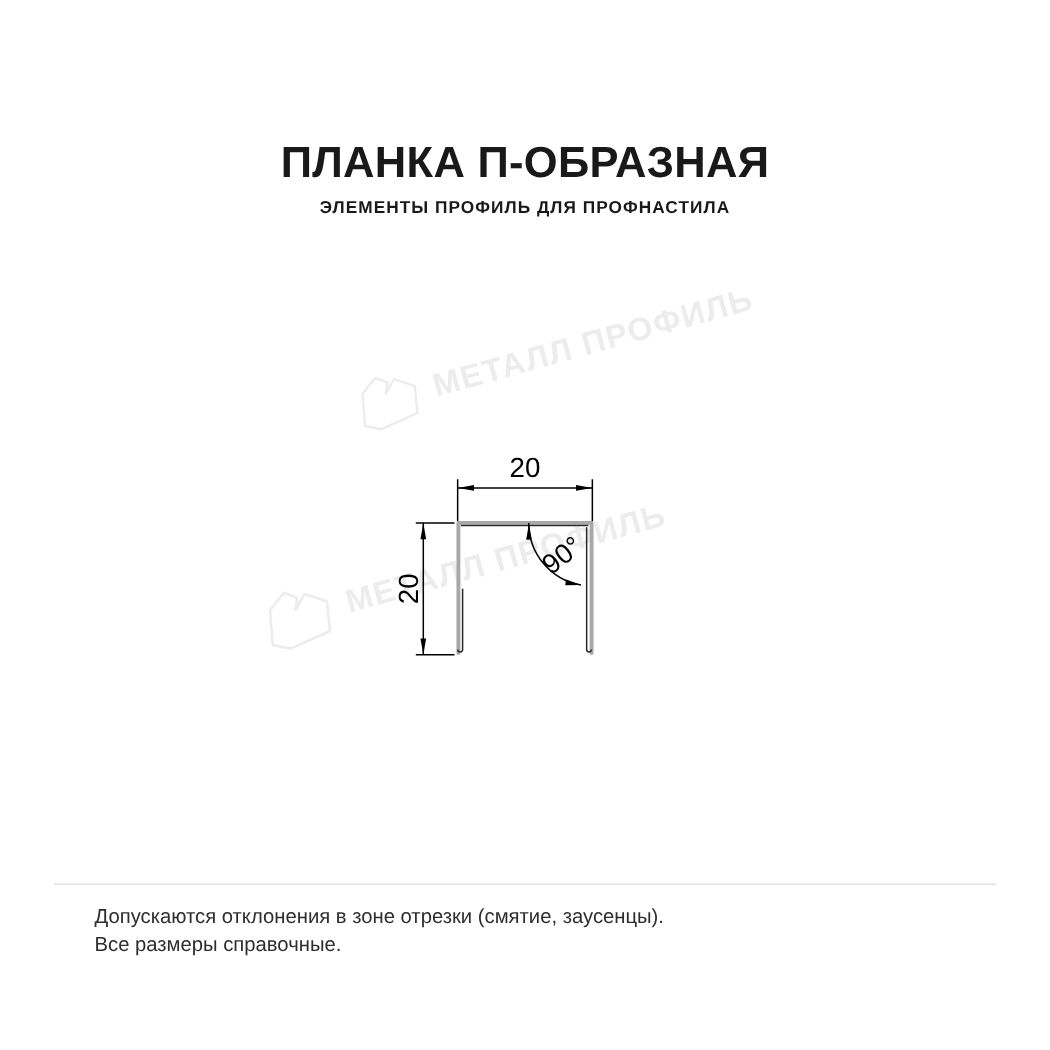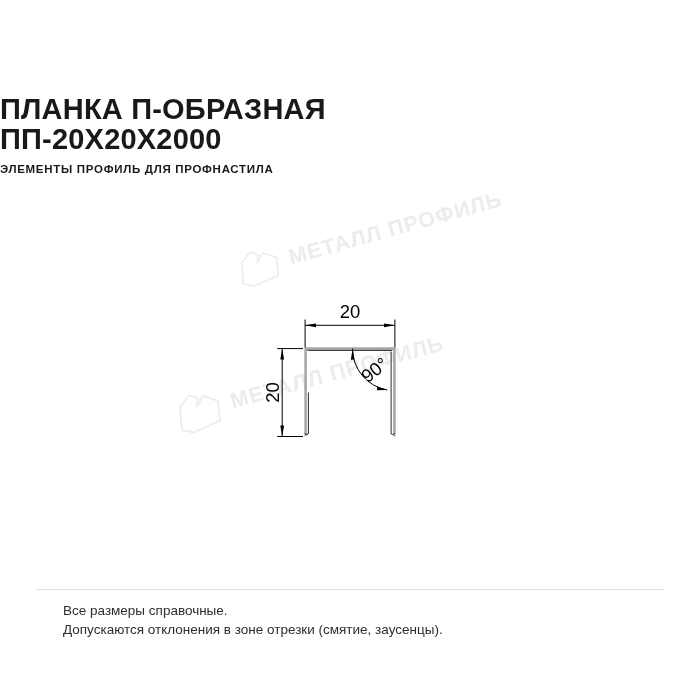--- a/index.html
+++ b/index.html
@@ -6,21 +6,21 @@
   .page{
     position:relative;
     width:700px;height:700px;
     background:#ffffff;
     overflow:hidden;
     font-family:"Liberation Sans", sans-serif;
   }
   
   .header{
     position:absolute;left:0;top:94px;width:700px;
-    text-align:left;color:#191919;
+    text-align:center;color:#191919;
   }
   .title-line{
     font-size:29px;font-weight:bold;line-height:30px;
     letter-spacing:0.2px;
   }
   .subtitle{
     margin-top:9px;font-size:11.5px;font-weight:bold;
     letter-spacing:0.7px;color:#191919;
   }
   
@@ -51,21 +51,20 @@
     font-size:13.5px;line-height:19px;color:#2e2e2e;
   }
 </style>
 </head>
 <body>
 
 <div class="page">
 
   <div class="header">
     <div class="title-line">ПЛАНКА П-ОБРАЗНАЯ</div>
-    <div class="title-line">ПП-20Х20Х2000</div>
     <div class="subtitle">ЭЛЕМЕНТЫ ПРОФИЛЬ ДЛЯ ПРОФНАСТИЛА</div>
   </div>
 
   <div class="watermark wm1">
     <svg width="44" height="42" viewBox="0 0 44 40">
       <path d="M 2,33 L 6,12 L 17,4 L 24,9 L 21,16 L 29,8 L 41,16 L 38,34 L 12,38 Z" fill="none" stroke="#ececec" stroke-width="1.6" stroke-linejoin="round"></path>
     </svg>
     <span class="wm-text">МЕТАЛЛ ПРОФИЛЬ</span>
   </div>
 
@@ -107,17 +106,17 @@
     <g>
       <path d="M 352.5,348.6 A 42,42 0 0 0 387.3,390" fill="none" stroke="#000" stroke-width="1"></path>
       <polygon points="352.6,349.2 350.8,359.8 354.5,359.6" fill="#000"></polygon>
       <polygon points="387.3,390 376.8,390.2 377.4,386.4" fill="#000"></polygon>
       <text class="dim-text" text-anchor="middle" transform="translate(378.5,375) rotate(-38)">90°</text>
     </g>
   </svg>
 
   <div class="divider"></div>
   <div class="footer">
+    <div>Допускаются отклонения в зоне отрезки (смятие, заусенцы).</div>
     <div>Все размеры справочные.</div>
-    <div>Допускаются отклонения в зоне отрезки (смятие, заусенцы).</div>
   </div>
 
 </div>
 
 </body></html>

